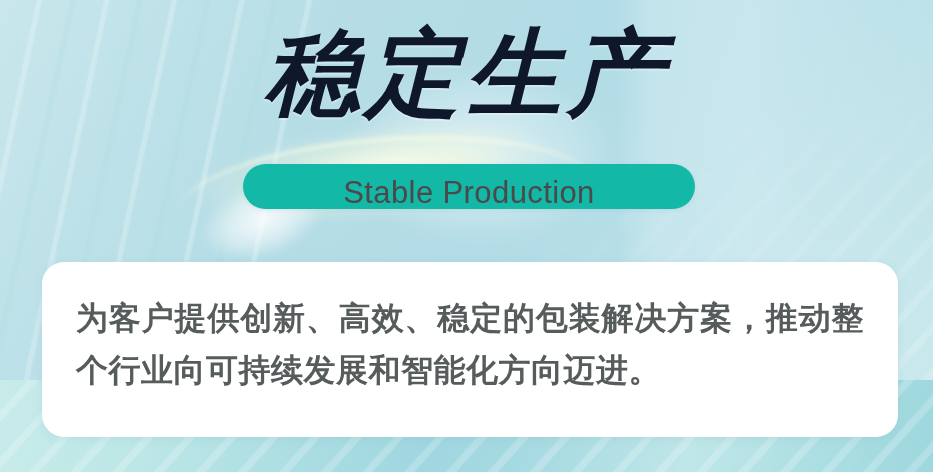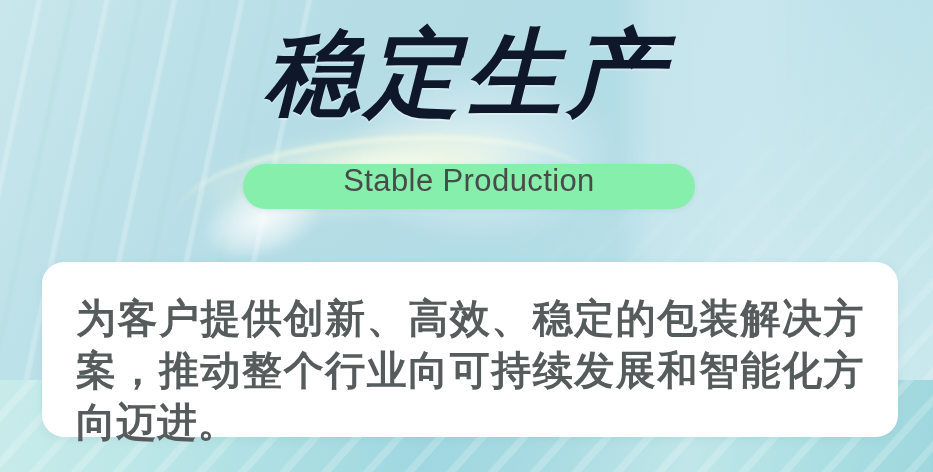--- a/index.html
+++ b/index.html
@@ -201,24 +201,24 @@
     white-space: nowrap;
     text-shadow: 0 2px 0 rgba(255,255,255,0.30);
   }
 
   .subtitle-pill {
     position: absolute;
     left: 243px;
     top: 164px;
     width: 452px;
     height: 45px;
-    background: #86efac;
+    background: #14b8a6;
     border-radius: 24px;
     display: flex;
-    align-items: flex-start;
+    align-items: flex-end;
     justify-content: center;
     box-shadow: 0 1px 4px rgba(120,160,175,0.18);
   }
   .subtitle-text {
     font-size: 31px;
     line-height: 33px;
     font-weight: 400;
     color: #4a4a4a;
     letter-spacing: 0.4px;
     white-space: nowrap;
@@ -230,21 +230,21 @@
     top: 262px;
     width: 856px;
     height: 175px;
     background: #ffffff;
     border-radius: 22px;
     box-shadow: 0 2px 10px rgba(110,155,170,0.13);
     box-sizing: border-box;
     padding: 30px 34px 0 34px;
   }
   .desc-text {
-    font-size: 40px;
+    font-size: 32px;
     line-height: 52px;
     font-weight: 700;
     color: #565b5c;
     letter-spacing: 0.5px;
     text-align: justify;
     text-justify: inter-character;
   }
 </style>
 </head>
 <body>

